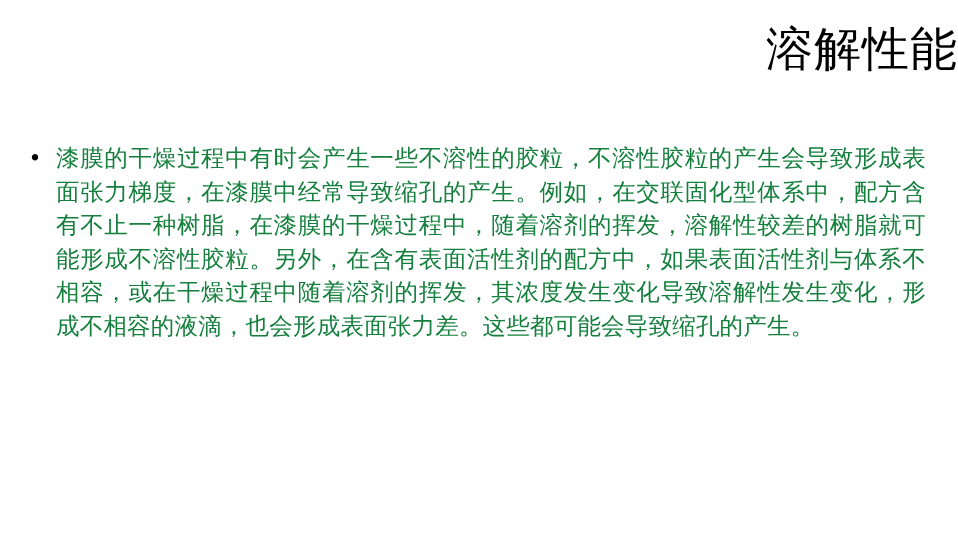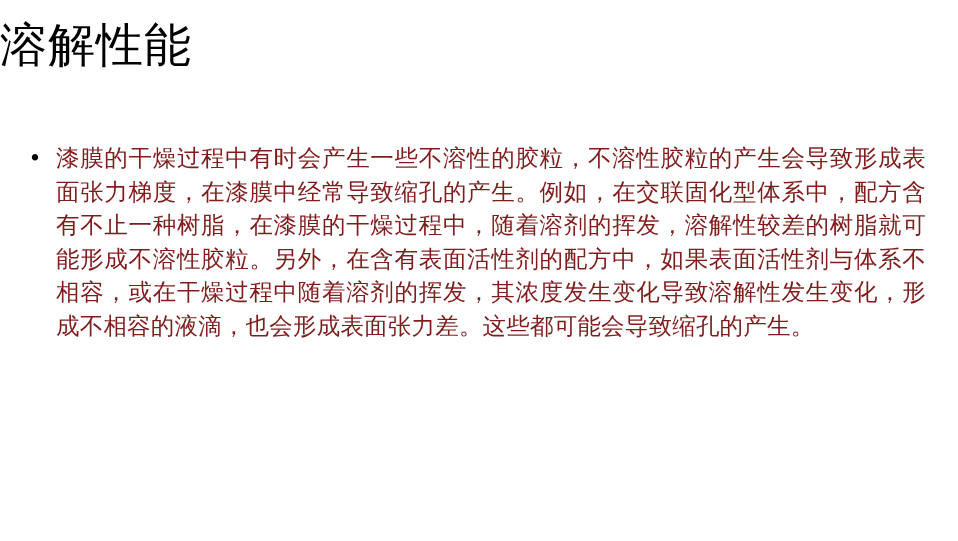--- a/index.html
+++ b/index.html
@@ -18,22 +18,22 @@
     width: 958px;
     height: 541px;
     background: #ffffff;
     box-sizing: border-box;
   }
   .slide-title {
     position: absolute;
     top: 22px;
     left: 0;
     width: 958px;
-    text-align: left;
-    font-family: Liberation Mono, monospace;
+    text-align: right;
+    font-family: Liberation Serif, serif;
     font-size: 47px;
     line-height: 1.15;
     color: #000000;
     letter-spacing: 1px;
     font-weight: normal;
   }
   .body-block {
     position: absolute;
     top: 142px;
     left: 14px;
@@ -50,21 +50,21 @@
     font-family: "DejaVu Serif", serif;
     font-size: 22px;
     line-height: 33.5px;
     color: #000000;
   }
   .bullet-text {
     flex: 1 1 auto;
     font-family: "DejaVu Serif", serif;
     font-size: 23.5px;
     line-height: 33.5px;
-    color: #7f1d1d;
+    color: #15803d;
     text-align: justify;
     text-justify: inter-ideograph;
     letter-spacing: 0.2px;
     padding-right: 16px;
   }
 </style>
 </head>
 <body>
 
 <div class="slide">

